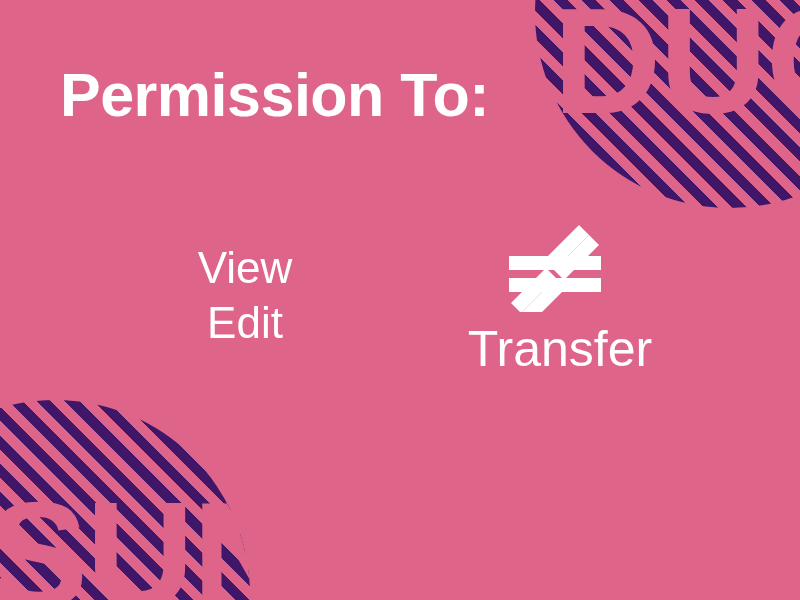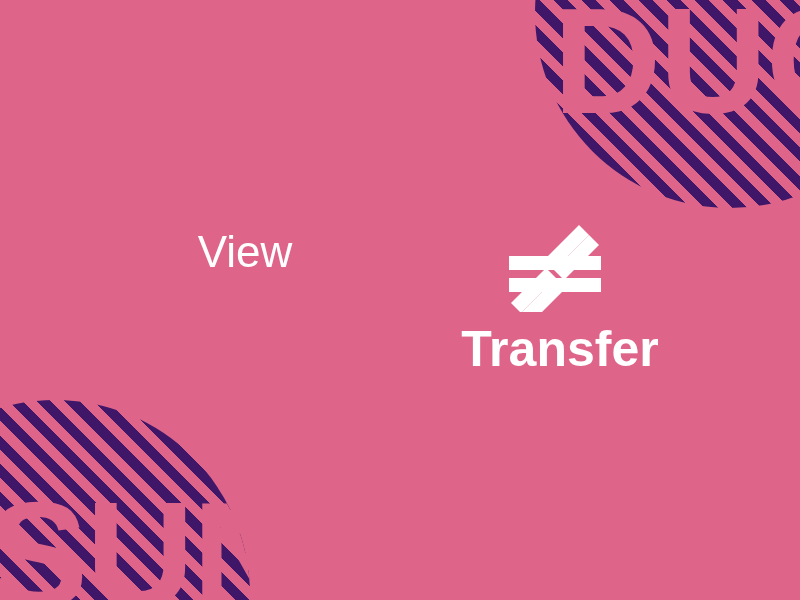--- a/index.html
+++ b/index.html
@@ -87,21 +87,21 @@
     font-weight: 700;
     letter-spacing: -0.5px;
     line-height: 1.1;
     white-space: nowrap;
   }
 
   
   #permission-list {
     position: absolute;
     left: 110px;
-    top: 224px;
+    top: 240px;
     width: 270px;
     text-align: center;
     color: #ffffff;
     font-size: 44px;
     font-weight: 300;
     line-height: 1.26;
   }
 
   #permission-list .permission-item {
     white-space: nowrap;
@@ -120,43 +120,45 @@
     display: block;
     margin: 0 auto;
     width: 130px;
     height: 90px;
   }
 
   #transfer-label {
     margin-top: 12px;
     color: #ffffff;
     font-size: 50px;
-    font-weight: 700;
+    font-weight: 400;
     line-height: 1;
     white-space: nowrap;
   }
 </style>
 </head>
 <body>
 
 <div id="slide">
 
   <div id="deco-top-right" class="deco-circle">
     <div class="deco-stripes"></div>
     <div class="deco-word">DUC</div>
   </div>
 
   <div id="deco-bottom-left" class="deco-circle">
     <div class="deco-stripes"></div>
     <div class="deco-word">SUN</div>
   </div>
 
+  <div id="page-title">Permission To:</div>
 
   <div id="permission-list">
     <div class="permission-item">View</div>
+    <div class="permission-item">Edit</div>
   </div>
 
   <div id="transfer-block">
     <svg id="transfer-icon" viewBox="0 0 130 90" aria-hidden="true">
 
       <path fill="#ffffff" d="M14 34 H106 V48 H14 Z"></path>
       <path fill="#ffffff" d="M80 2 L90 -8 L90 -8 Z"></path>
       <polygon fill="#ffffff" points="84,3 94,13 59,48 49,38"></polygon>
       <polygon fill="#ffffff" points="94,13 104,23 69,58 59,48"></polygon>
 

